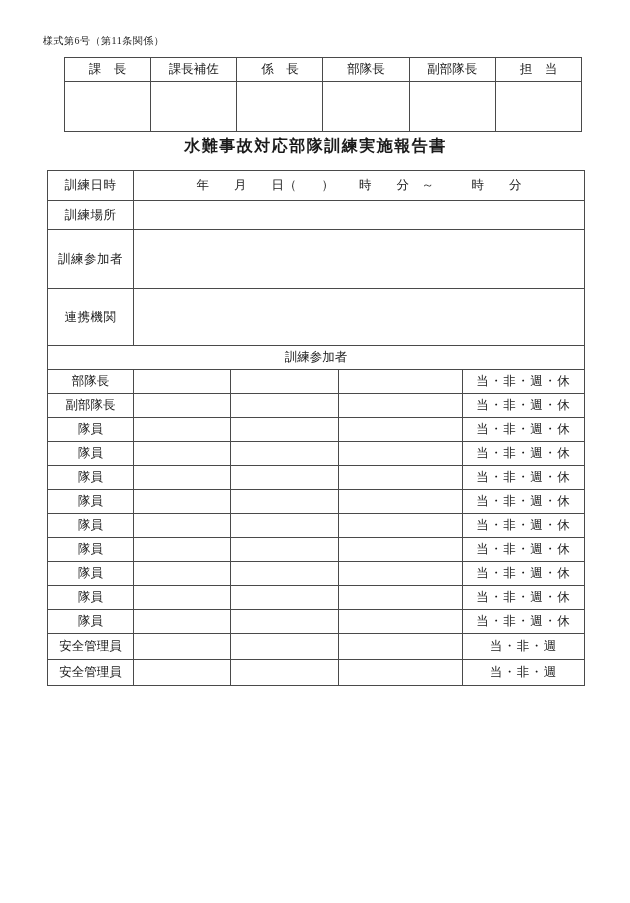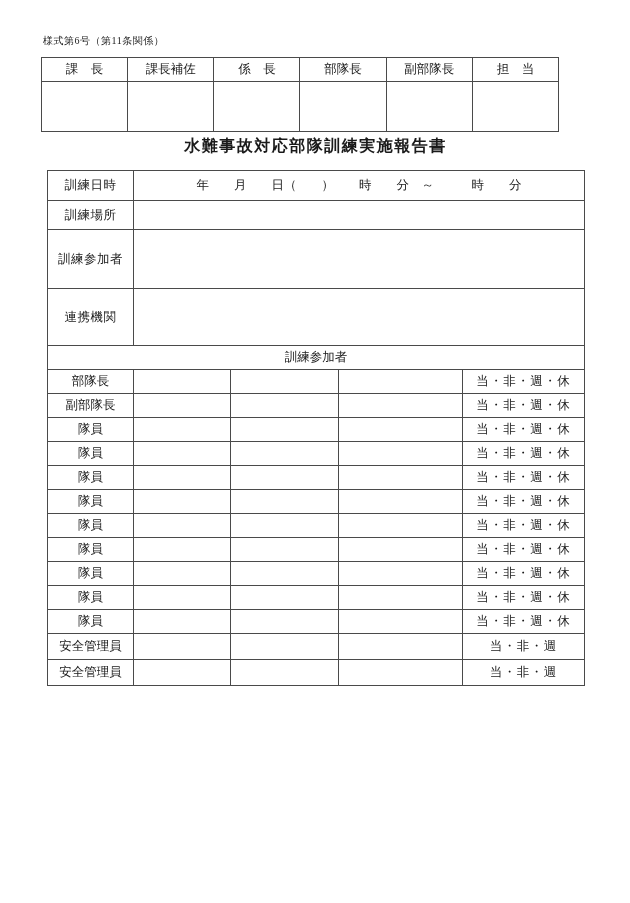--- a/index.html
+++ b/index.html
@@ -25,21 +25,21 @@
   table{border-collapse:collapse; table-layout:fixed;}
   td{
     border:1px solid #4a4a4a;
     font-size:12.5px;
     padding:0 3px;
     overflow:hidden;
     vertical-align:middle;
   }
   .approval-table{
     position:absolute;
-    left:41px; top:57px;
+    left:64px; top:57px;
     width:518px;
   }
   .approval-table td{text-align:center;}
   .approval-table .hdr td{height:23px;}
   .approval-table .stamp td{height:49px;}
   .report-title{
     position:absolute;
     left:47px; top:136px;
     width:537px;
     text-align:center;

